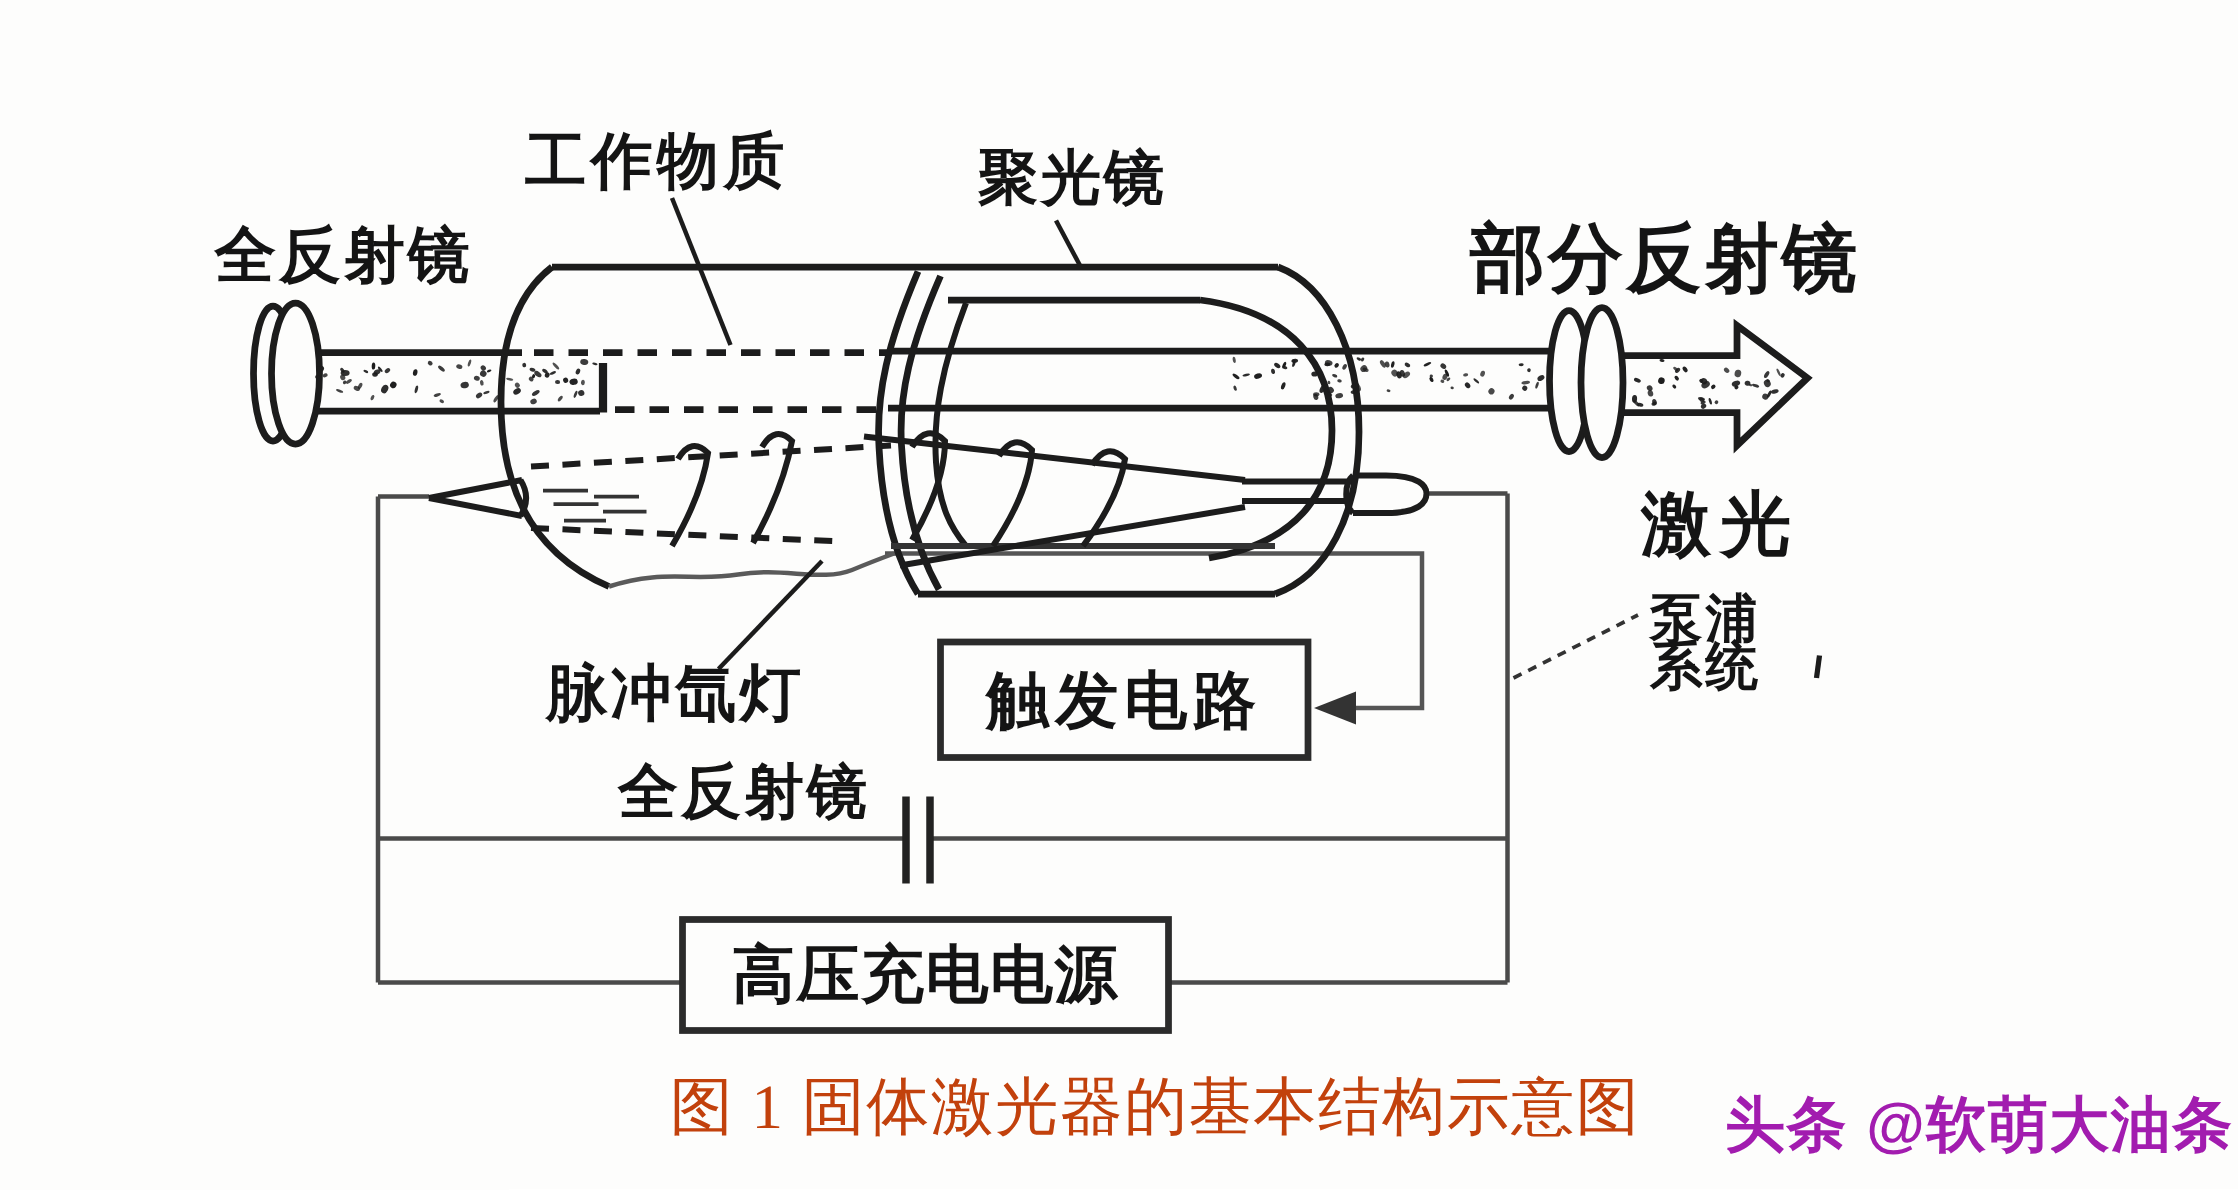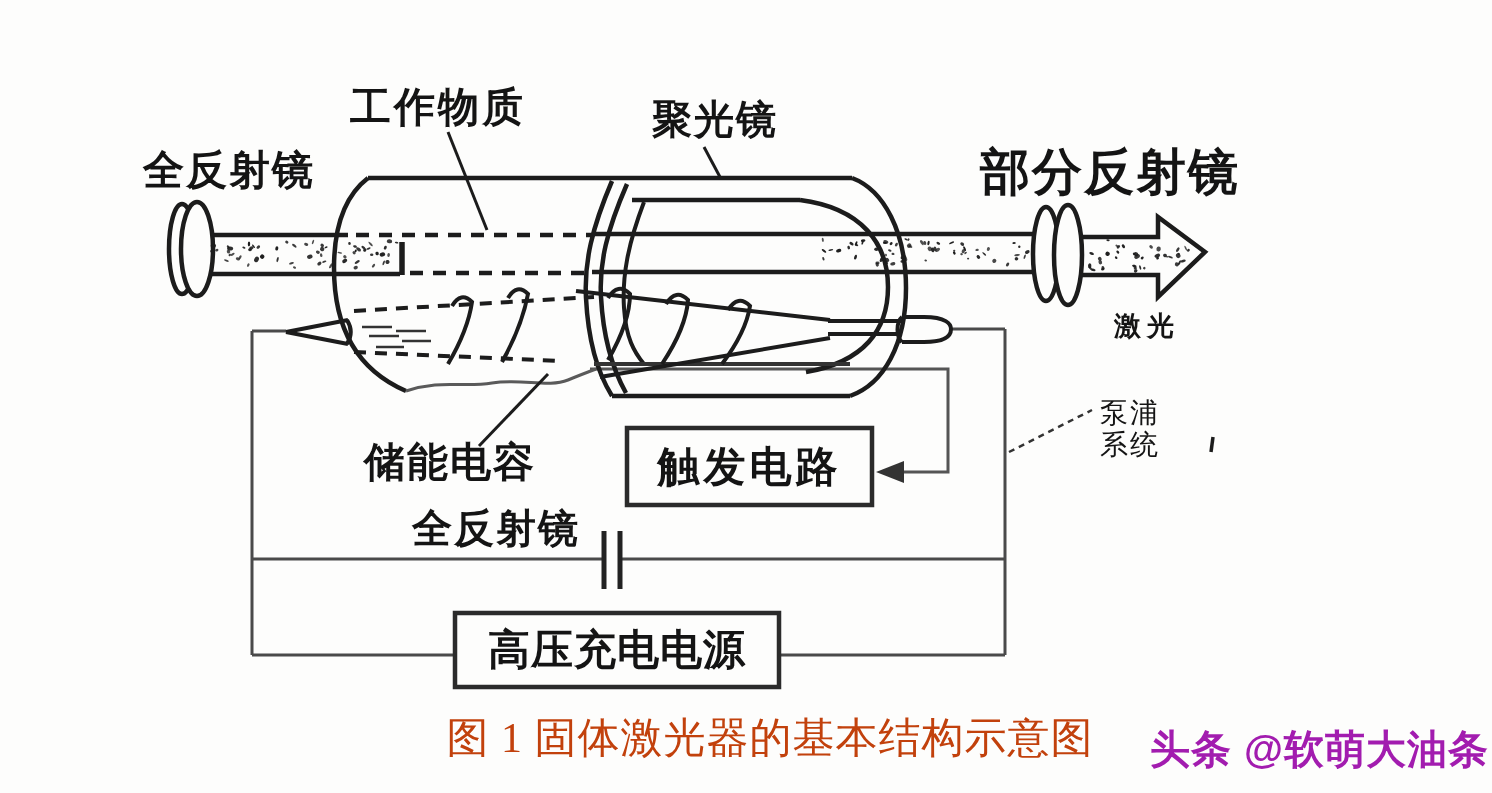--- a/index.html
+++ b/index.html
@@ -9,22 +9,22 @@
   }
   .diagram-svg{position:absolute;left:0;top:0;}
   .lbl{
     position:absolute;font-weight:700;color:#141414;white-space:nowrap;
     font-family:"Liberation Sans",sans-serif;line-height:1.05;
   }
   .lbl-working{left:350px;top:86px;font-size:41px;letter-spacing:3px;}
   .lbl-condenser{left:652px;top:98px;font-size:40px;letter-spacing:2px;}
   .lbl-total{left:143px;top:149px;font-size:41px;letter-spacing:2px;}
   .lbl-partial{left:956px;top:146px;font-size:50px;letter-spacing:2px;margin-left:24px;}
-  .lbl-laser{left:1094px;top:312px;font-size:27px;letter-spacing:6px;margin-left:20px;}
-  .lbl-pump{left:1100px;top:397px;font-size:28px;letter-spacing:2px;line-height:32px;font-weight:400;}
+  .lbl-laser{left:1094px;top:324px;font-size:47px;letter-spacing:6px;}
+  .lbl-pump{left:1100px;top:397px;font-size:35px;letter-spacing:2px;line-height:32px;font-weight:700;}
   .lbl-lamp{left:364px;top:441px;font-size:41px;letter-spacing:2px;}
   .lbl-cap{left:412px;top:507px;font-size:40px;letter-spacing:2px;}
   .boxlbl{
     position:absolute;display:flex;align-items:center;justify-content:center;
     font-weight:700;color:#141414;
   }
   .boxlbl-trigger{left:627px;top:428px;width:245px;height:77px;font-size:42px;letter-spacing:4px;}
   .boxlbl-hv{left:455px;top:613px;width:324px;height:74px;font-size:42px;letter-spacing:1px;}
   .caption{
     position:absolute;left:770px;top:710px;transform:translateX(-50%);
@@ -317,21 +317,21 @@
   <div class="lbl lbl-total">全反射镜</div>
   <div class="lbl lbl-condenser">聚光镜</div>
   <div class="lbl lbl-partial">部分反射镜</div>
   <div class="lbl lbl-laser">激光</div>
 
   <div class="lbl lbl-pump">
     <div>泵浦</div>
     <div>系统</div>
   </div>
 
-  <div class="lbl lbl-lamp">储能电容</div>
+  <div class="lbl lbl-lamp">脉冲氙灯</div>
   <div class="lbl lbl-cap">全反射镜</div>
 
   <div class="boxlbl boxlbl-hv">高压充电电源</div>
   <div class="boxlbl boxlbl-trigger">触发电路</div>
 
   <div class="caption">图 1 固体激光器的基本结构示意图</div>
   <div class="watermark">头条 @软萌大油条</div>
 </div>
 
 </body></html>

